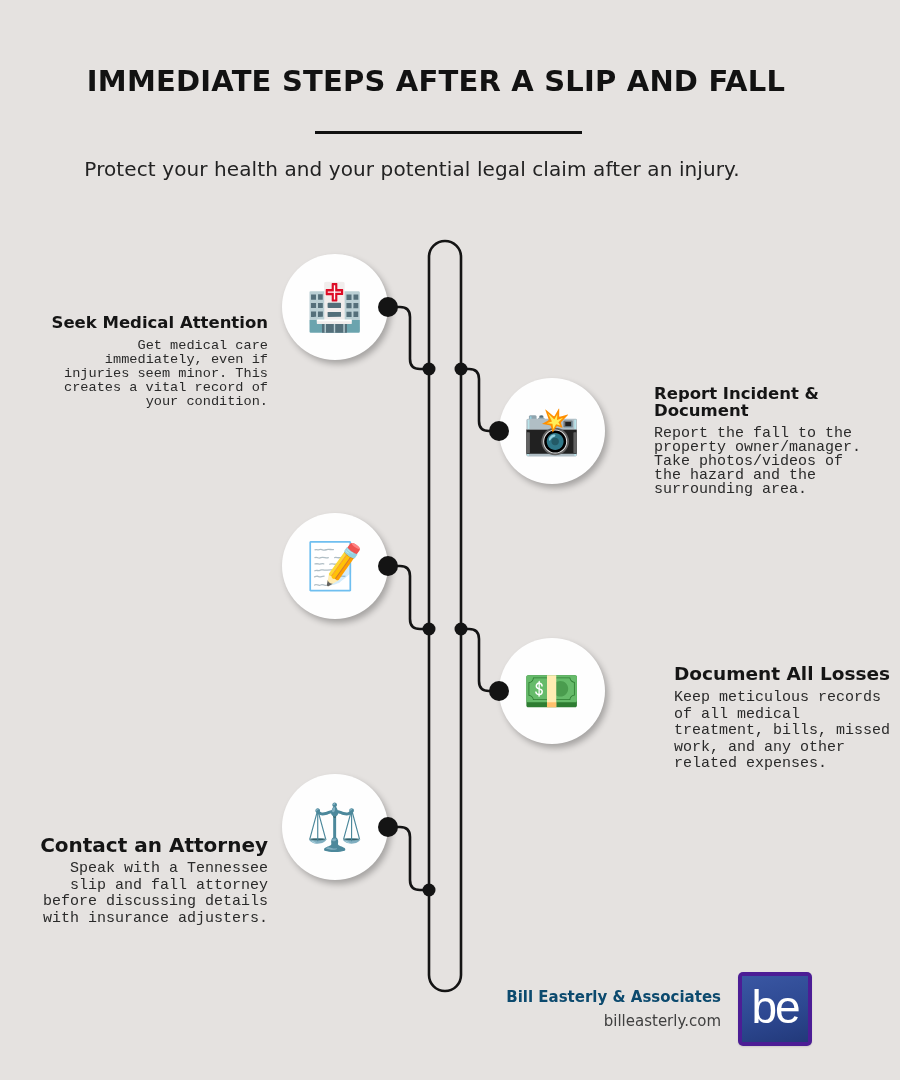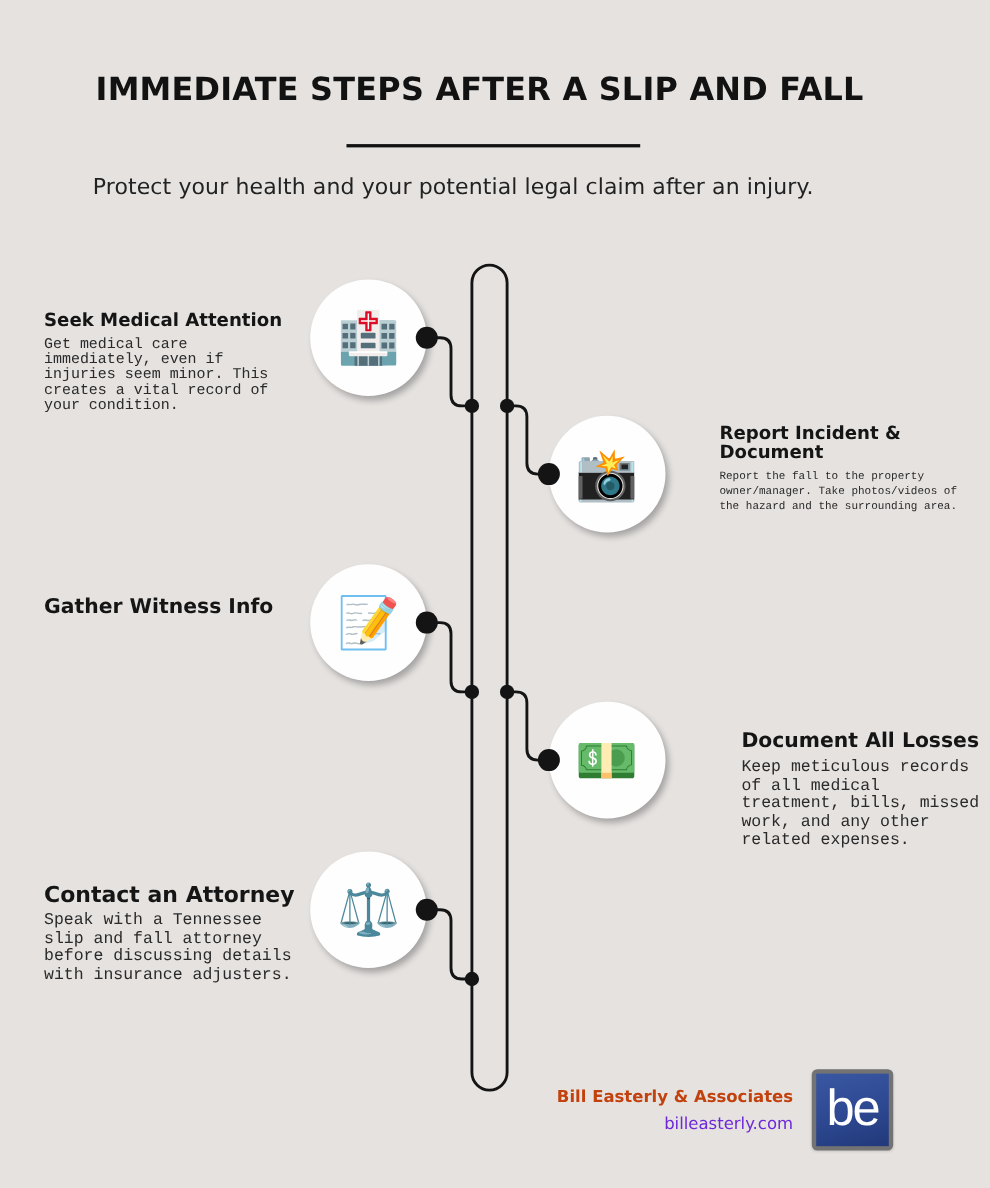--- a/index.html
+++ b/index.html
@@ -31,44 +31,44 @@
     svg.timeline { position: absolute; left: 0; top: 0; }
     .circle {
       position: absolute; width: 106px; height: 106px; border-radius: 50%;
       background: #fefefe;
       box-shadow: 3px 4px 6px rgba(0,0,0,0.28);
       display: flex; align-items: center; justify-content: center;
       font-size: 46px;
       font-family: "DejaVu Sans", sans-serif;
     }
     .step { position: absolute; }
-    .step.left { text-align: left; }
+    .step.left { text-align: right; margin-top: 32px; }
     .step.right { text-align: left; margin-left: 32px; }
     .step .h {
       font-family: "DejaVu Sans", sans-serif;
       font-weight: bold; color: #151515;
     }
     .step .p {
       font-family: Liberation Mono, monospace;
       color: #2a2a2a;
     }
     .brand-name {
       position: absolute; right: 179px; top: 988px;
       font-family: "DejaVu Sans", sans-serif;
-      font-weight: bold; font-size: 15px; color: #c2410c;
+      font-weight: bold; font-size: 15px; color: #0c4a6e;
       text-align: right; white-space: nowrap;
     }
     .brand-url {
       position: absolute; right: 179px; top: 1012px;
       font-family: "DejaVu Sans", sans-serif;
-      font-size: 15px; color: #6d28d9; text-align: right; white-space: nowrap;
+      font-size: 15px; color: #404040; text-align: right; white-space: nowrap;
     }
     .logo {
       position: absolute; left: 738px; top: 972px; width: 74px; height: 74px;
-      background: #737373; border-radius: 5px; padding: 4px;
+      background: #4c1d95; border-radius: 5px; padding: 4px;
       box-shadow: 0 1px 2px rgba(0,0,0,0.1);
     }
     .logo-inner {
       width: 100%; height: 100%;
       background: linear-gradient(165deg, #3a57a3 0%, #2d4891 55%, #22397a 100%);
       display: flex; align-items: center; justify-content: center;
       color: #fff; font-family: "Liberation Sans", sans-serif;
       font-size: 46px; font-weight: normal; letter-spacing: -2px;
       line-height: 1; padding-bottom: 4px;
     }
@@ -130,25 +130,24 @@
   </g>
 </svg>
 
 <div class="step left" style="left:40px; top:281px; width:228px;">
   <div class="h" style="font-size:16.5px; line-height:20px;">Seek Medical Attention</div>
   <div class="p" style="font-size:13.6px; line-height:14px; margin-top:6px;">Get medical care immediately, even if injuries seem minor. This creates a vital record of your condition.</div>
 </div>
 
 <div class="step right" style="left:622px; top:385px; width:220px;">
   <div class="h" style="font-size:16.5px; line-height:17px;">Report Incident &amp; Document</div>
-  <div class="p" style="font-size:10px; line-height:14px; margin-top:8px;">Report the fall to the property owner/manager. Take photos/videos of the hazard and the surrounding area.</div>
+  <div class="p" style="font-size:15px; line-height:14px; margin-top:8px;">Report the fall to the property owner/manager. Take photos/videos of the hazard and the surrounding area.</div>
 </div>
 
 <div class="step left" style="left:40px; top:541px; width:228px;">
-  <div class="h" style="font-size:18.5px; line-height:22px;">Gather Witness Info</div>
 </div>
 
 <div class="step right" style="left:642px; top:663px; width:225px;">
   <div class="h" style="font-size:18.5px; line-height:22px;">Document All Losses</div>
   <div class="p" style="font-size:15px; line-height:16.5px; margin-top:5px;">Keep meticulous records of all medical treatment, bills, missed work, and any other related expenses.</div>
 </div>
 
 <div class="step left" style="left:40px; top:802px; width:228px;">
   <div class="h" style="font-size:20px; line-height:22px;">Contact an Attorney</div>
   <div class="p" style="font-size:15px; line-height:16.5px; margin-top:5px;">Speak with a Tennessee slip and fall attorney before discussing details with insurance adjusters.</div>

